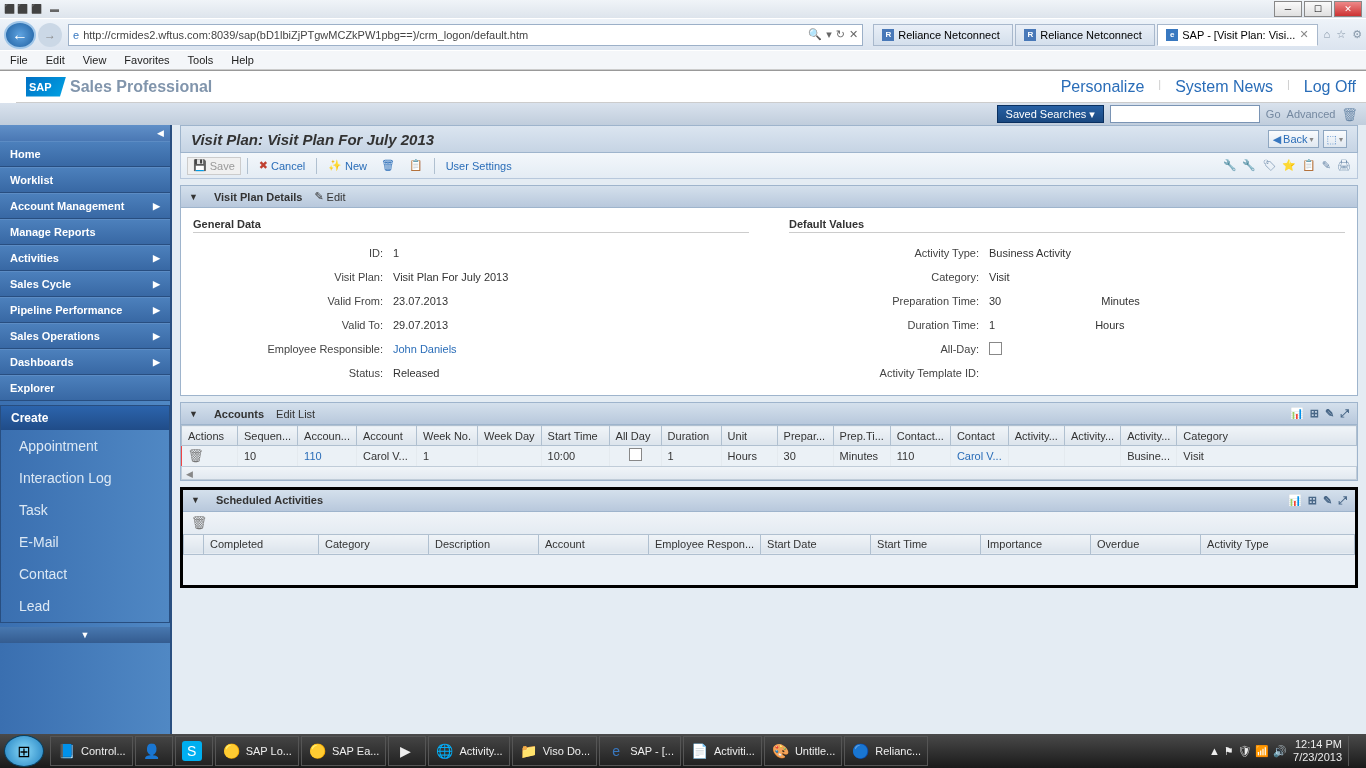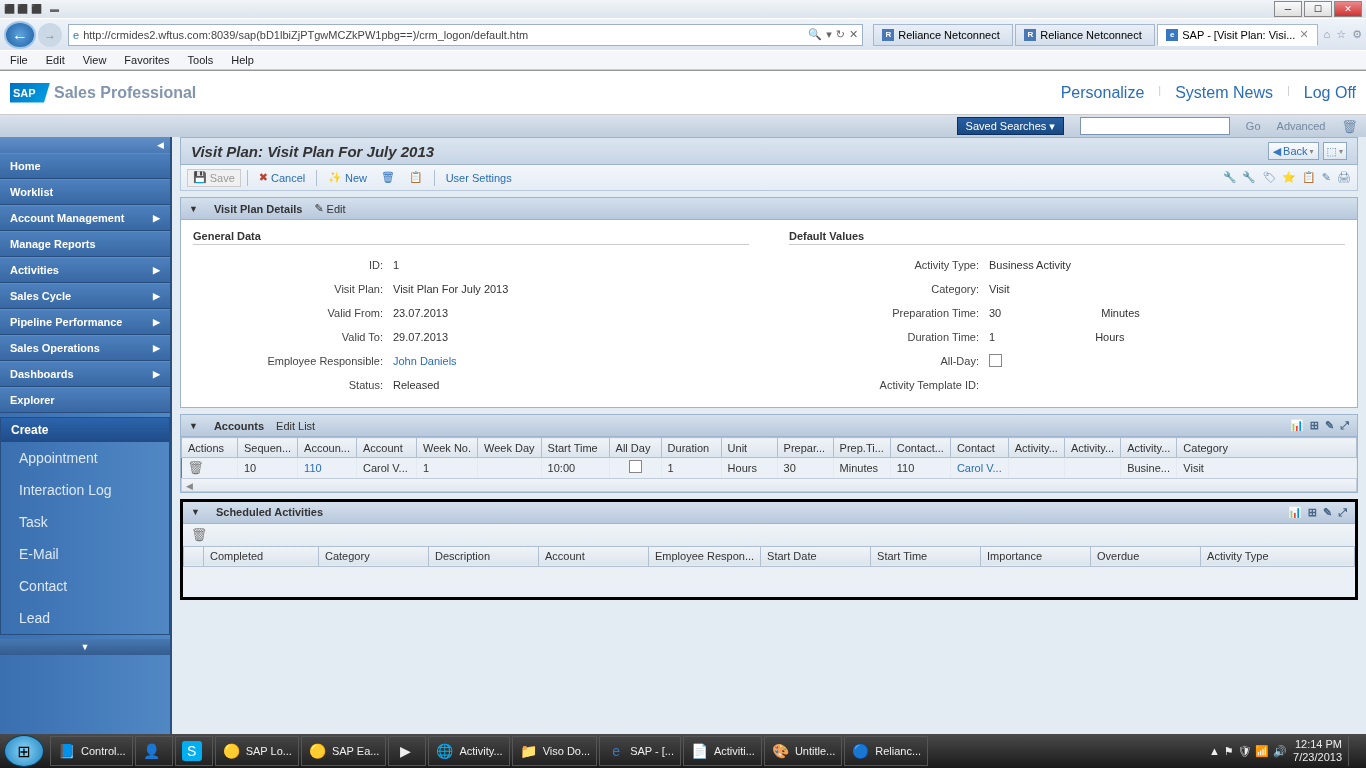--- a/index.html
+++ b/index.html
@@ -22,27 +22,27 @@
 .tabs-row { display: flex; gap: 2px; margin-left: 4px; }
 .browser-tab { height: 22px; background: linear-gradient(#e9eff7,#d4dfec); border: 1px solid #a8b8cc; padding: 0 8px; display: flex; align-items: center; gap: 4px; min-width: 140px; }
 .browser-tab.active { background: #fff; border-bottom-color: #fff; }
 .tab-icon { width: 12px; height: 12px; background: #4a80c0; color: #fff; display: flex; align-items: center; justify-content: center; font-weight: bold; font-size: 8px; }
 .chrome-right { display: flex; gap: 6px; margin-left: 6px; color: #8899aa; font-size: 14px; }
 
 .menu-bar { height: 20px; display: flex; align-items: center; gap: 18px; padding: 0 10px; background: #f4f6f9; border-top: 1px solid #fff; border-bottom: 1px solid #ccc; }
 .menu-item { color: #222; }
 
 
-.sap-masthead { height: 44px; background: #fff; border-bottom: 1px solid #ccc; display: flex; align-items: center; padding: 0 10px; }
+.sap-masthead { height: 32px; background: #fff; border-bottom: 1px solid #ccc; display: flex; align-items: center; padding: 0 10px; margin-left: 16px; }
 .sap-logo { width: 40px; height: 20px; background: linear-gradient(135deg,#0070c4,#00a3e4); color: #fff; font-weight: bold; display: flex; align-items: center; padding-left: 3px; font-size: 11px; clip-path: polygon(0 0, 100% 0, 85% 100%, 0 100%); margin-right: 4px; }
 .sap-title { color: #8195ac; font-size: 16px; font-weight: bold; }
 .sap-masthead-right { margin-left: auto; display: flex; gap: 14px; }
 .sap-link { color: #2a6db8; font-size: 16px; }
 
-.search-bar { height: 22px; background: linear-gradient(#d9e2ed,#c0cddc); display: flex; align-items: center; justify-content: flex-end; padding: 0 8px; gap: 16px; }
+.search-bar { height: 22px; background: linear-gradient(#d9e2ed,#c0cddc); display: flex; align-items: center; justify-content: flex-end; padding: 0 8px; gap: 6px; }
 .saved-searches-btn { background: linear-gradient(#2760a4,#1a4880); color: #fff; height: 18px; padding: 0 8px; display: flex; align-items: center; border: 1px solid #0a3060; }
 .search-input { width: 150px; height: 18px; background: #fff; border: 1px solid #7a94b4; }
 .search-go { color: #7488a0; }
 
 
 .app-body { display: flex; height: 640px; }
 .sidebar { width: 172px; background: linear-gradient(90deg,#3a6fb0,#5088c4); color: #fff; display: flex; flex-direction: column; border-right: 2px solid #2a4f80; }
 .sidebar-collapse { height: 16px; background: linear-gradient(#6090c8,#4a78b4); display: flex; align-items: center; justify-content: flex-end; padding-right: 6px; font-size: 9px; }
 .nav-section { padding: 0; }
 .nav-item { height: 26px; display: flex; align-items: center; padding: 0 10px; font-weight: bold; color: #fff; border-top: 1px solid #5c8cc4; border-bottom: 1px solid #284e80; background: linear-gradient(#4c80bc,#3868a4); font-size: 12px; }

